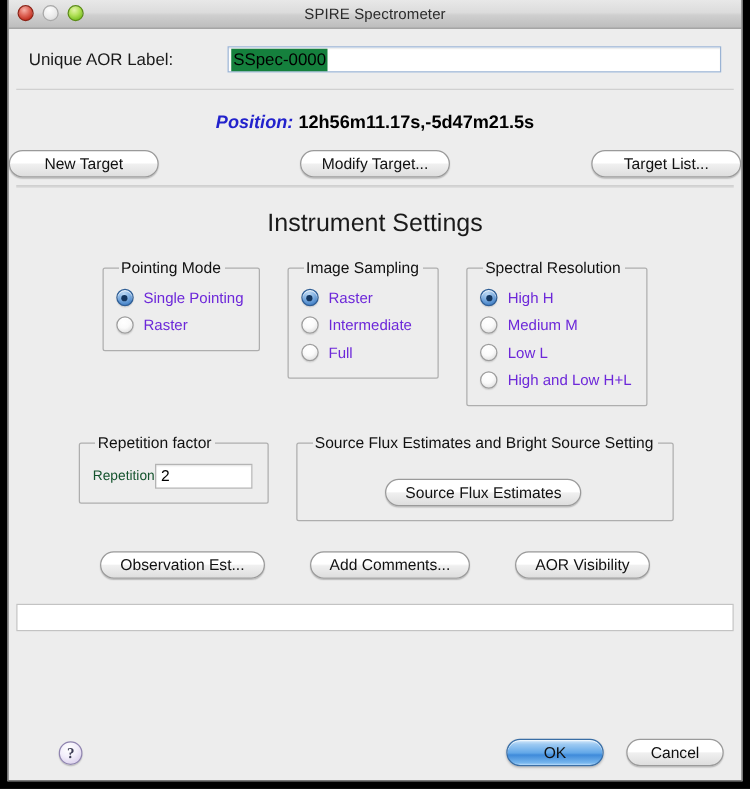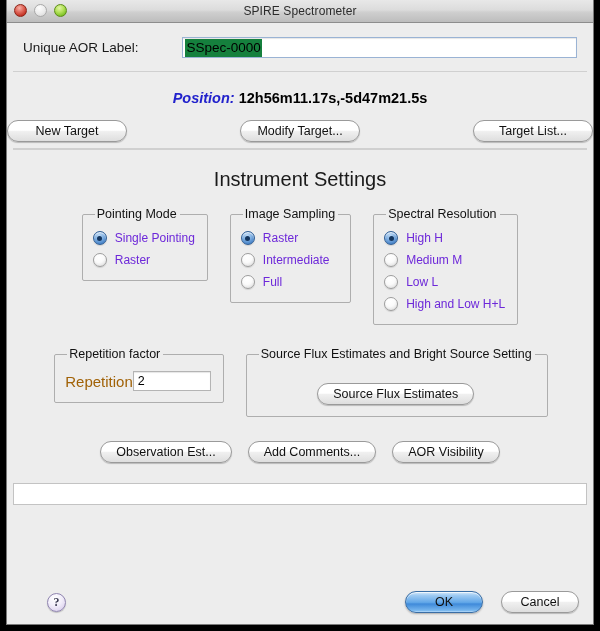--- a/index.html
+++ b/index.html
@@ -245,22 +245,22 @@
     align-items: flex-start;
     gap: 22px;
     padding: 22px 8px 0 10px;
   }
   .rep-line {
     display: flex;
     align-items: center;
     padding: 4px 0 2px 0;
   }
   .rep-label {
-    font-size: 15px;
-    color: #a16207;
+    font-size: 11px;
+    color: #14532d;
   }
   .rep-input {
     width: 78px;
     height: 20px;
     background: #fff;
     border: 1px solid #b4b4b4;
     box-shadow: inset 0 1px 1px rgba(0,0,0,0.10);
     font-size: 12.5px;
     color: #000;
     line-height: 18px;
@@ -271,21 +271,21 @@
     display: flex;
     justify-content: center;
     padding: 3px 0 2px 0;
     margin-top: 13px;
   }
 
   
   .bottom-buttons {
     display: flex;
     justify-content: center;
-    gap: 16px;
+    gap: 36px;
     padding: 24px 0 0 0;
   }
 
   
   .statusbar {
     margin: 20px 6px 0 6px;
     height: 22px;
     background: #ffffff;
     border: 1px solid #c3c3c3;
     box-sizing: border-box;

